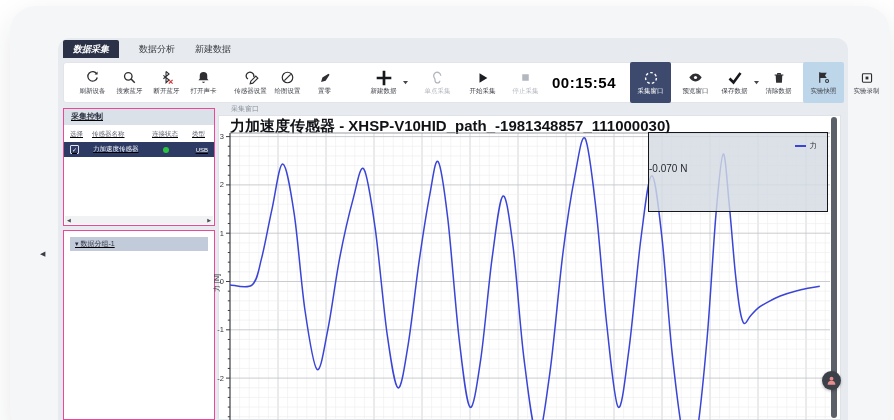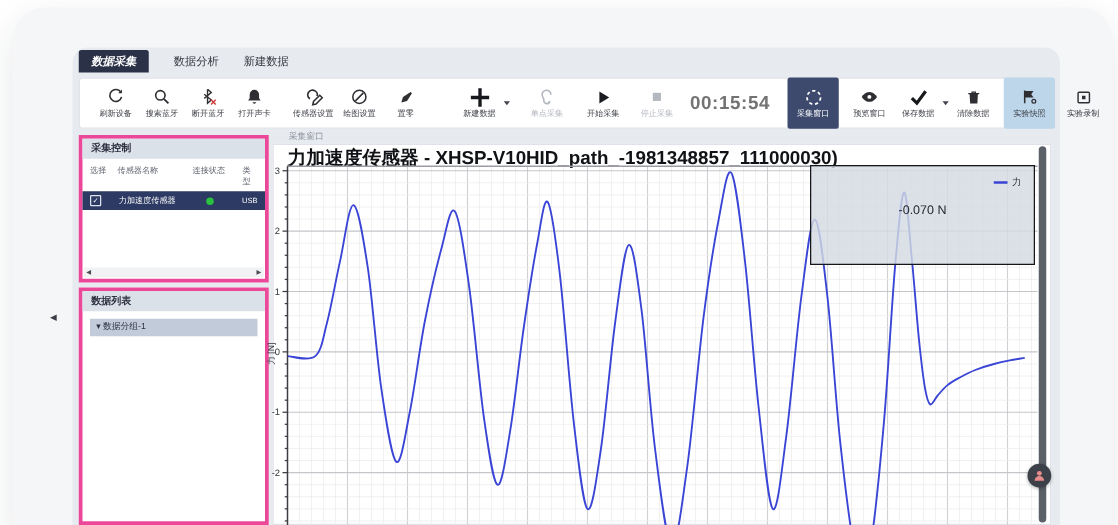--- a/index.html
+++ b/index.html
@@ -17,23 +17,23 @@
     border-radius:3px;display:flex;align-items:center;padding:0 0 0 10px;box-sizing:border-box;}
   .tbtn{display:flex;flex-direction:column;align-items:center;justify-content:center;min-width:33px;
     height:41px;padding:0 2px;cursor:pointer;}
   .tbtn .ic{height:17px;display:flex;align-items:center;justify-content:center;}
   .tlabel{font-size:6.5px;color:#3c3f46;margin-top:1px;white-space:nowrap;}
   .tbtn.disabled .tlabel{color:#b3b7bf;}
   .tbtn.darkactive{background:#3d4a6e;border-radius:2px;}
   .tbtn.darkactive .tlabel{color:#ffffff;}
   .tbtn.lightactive{background:#bdd6ea;border-radius:2px;}
   .caretbtn{width:10px;height:41px;display:flex;align-items:center;justify-content:center;cursor:pointer;}
-  #timer{font-size:15px;font-weight:bold;color:#737373;margin:0 14px 0 8px;letter-spacing:.5px;}
-  
-  .panel{background:#ffffff;border:3px solid #ec4899;box-sizing:border-box;}
+  #timer{font-size:15px;font-weight:bold;color:#000000;margin:0 14px 0 8px;letter-spacing:.5px;}
+  
+  .panel{background:#ffffff;border:1px solid #ec4899;box-sizing:border-box;text-decoration:underline;}
   .phead{height:16px;line-height:16px;background:#dbe1e9;color:#2c3140;font-size:8px;font-weight:bold;
     padding:0 7px;}
   #ctrl-panel{left:63px;top:108px;width:152px;height:118px;}
   .cols{display:flex;font-size:6.5px;color:#5c616c;padding:5px 6px 3px 6px;}
   .cols span:nth-child(1){width:22px;} .cols span:nth-child(2){width:60px;}
   .cols span:nth-child(3){width:40px;} .cols span:nth-child(4){flex:1;}
   .srow{display:flex;align-items:center;background:#2d3b64;color:#fff;font-size:6.5px;height:15px;
     padding:0 6px;cursor:pointer;}
   .cbx{width:7px;height:7px;border:1px solid #dfe3ee;border-radius:1px;margin-right:14px;
     display:flex;align-items:center;justify-content:center;font-size:6px;color:#fff;}
@@ -52,21 +52,21 @@
   .dsub .axes{color:#555a64;}
   #collapse{left:40px;top:250px;font-size:7px;color:#3a3d45;cursor:pointer;}
   
   #chart-panel{left:218px;top:115px;width:623px;height:305px;background:#ffffff;border:1px solid #dfe2e8;box-sizing:border-box;}
   #corner-label{left:231px;top:104px;font-size:7px;color:#8b909b;}
   #chart-title{left:230px;top:117px;width:600px;text-align:left;font-size:15px;font-weight:bold;color:#101216;}
   #plot-svg{left:0;top:0;pointer-events:none;}
   
   #annot{left:648px;top:132px;width:180px;height:80px;background:rgba(211,218,226,.82);
     border:1.5px solid #15161a;box-sizing:border-box;}
-  #annot-value{position:absolute;left:0;right:0;top:30px;text-align:center;font-size:10px;color:#26282e;}
+  #annot-value{position:absolute;left:0;right:0;top:30px;font-size:10px;color:#26282e;}
   #legend{position:absolute;right:10px;top:8px;display:flex;align-items:center;}
   #legend .lline{width:11px;height:2px;background:#3a45d6;margin-right:4px;}
   #legend .ltext{font-size:7.5px;color:#2a2d34;}
   #vscroll{left:831px;top:117px;width:6px;height:301px;background:#5c6068;border-radius:3px;cursor:pointer;}
   #bubble{left:822px;top:371px;width:19px;height:19px;border-radius:50%;background:#3c4149;
     display:flex;align-items:center;justify-content:center;cursor:pointer;box-shadow:0 1px 3px rgba(0,0,0,.3);}
   svg{display:block;}
 </style>
 </head>
 <body>
@@ -257,21 +257,20 @@
     <span class="dot"></span>
     <span class="stype">USB</span>
   </div>
   <div class="hscroll">
     <span class="harr">◀</span>
     <span class="harr">▶</span>
   </div>
 </div>
 
 <div id="data-panel" class="abs panel">
-  <div class="phead">数据列表</div>
   <div class="groupbar">▾ 数据分组-1</div>
 </div>
 
 <div id="collapse" class="abs">◀</div>
 
 <div id="corner-label" class="abs">采集窗口</div>
 <div id="chart-panel" class="abs"></div>
 <div id="chart-title" class="abs">力加速度传感器 - XHSP-V10HID_path_-1981348857_111000030)</div>
 <svg id="plot-svg" class="abs" width="894" height="420" viewBox="0 0 894 420">
     <defs>

